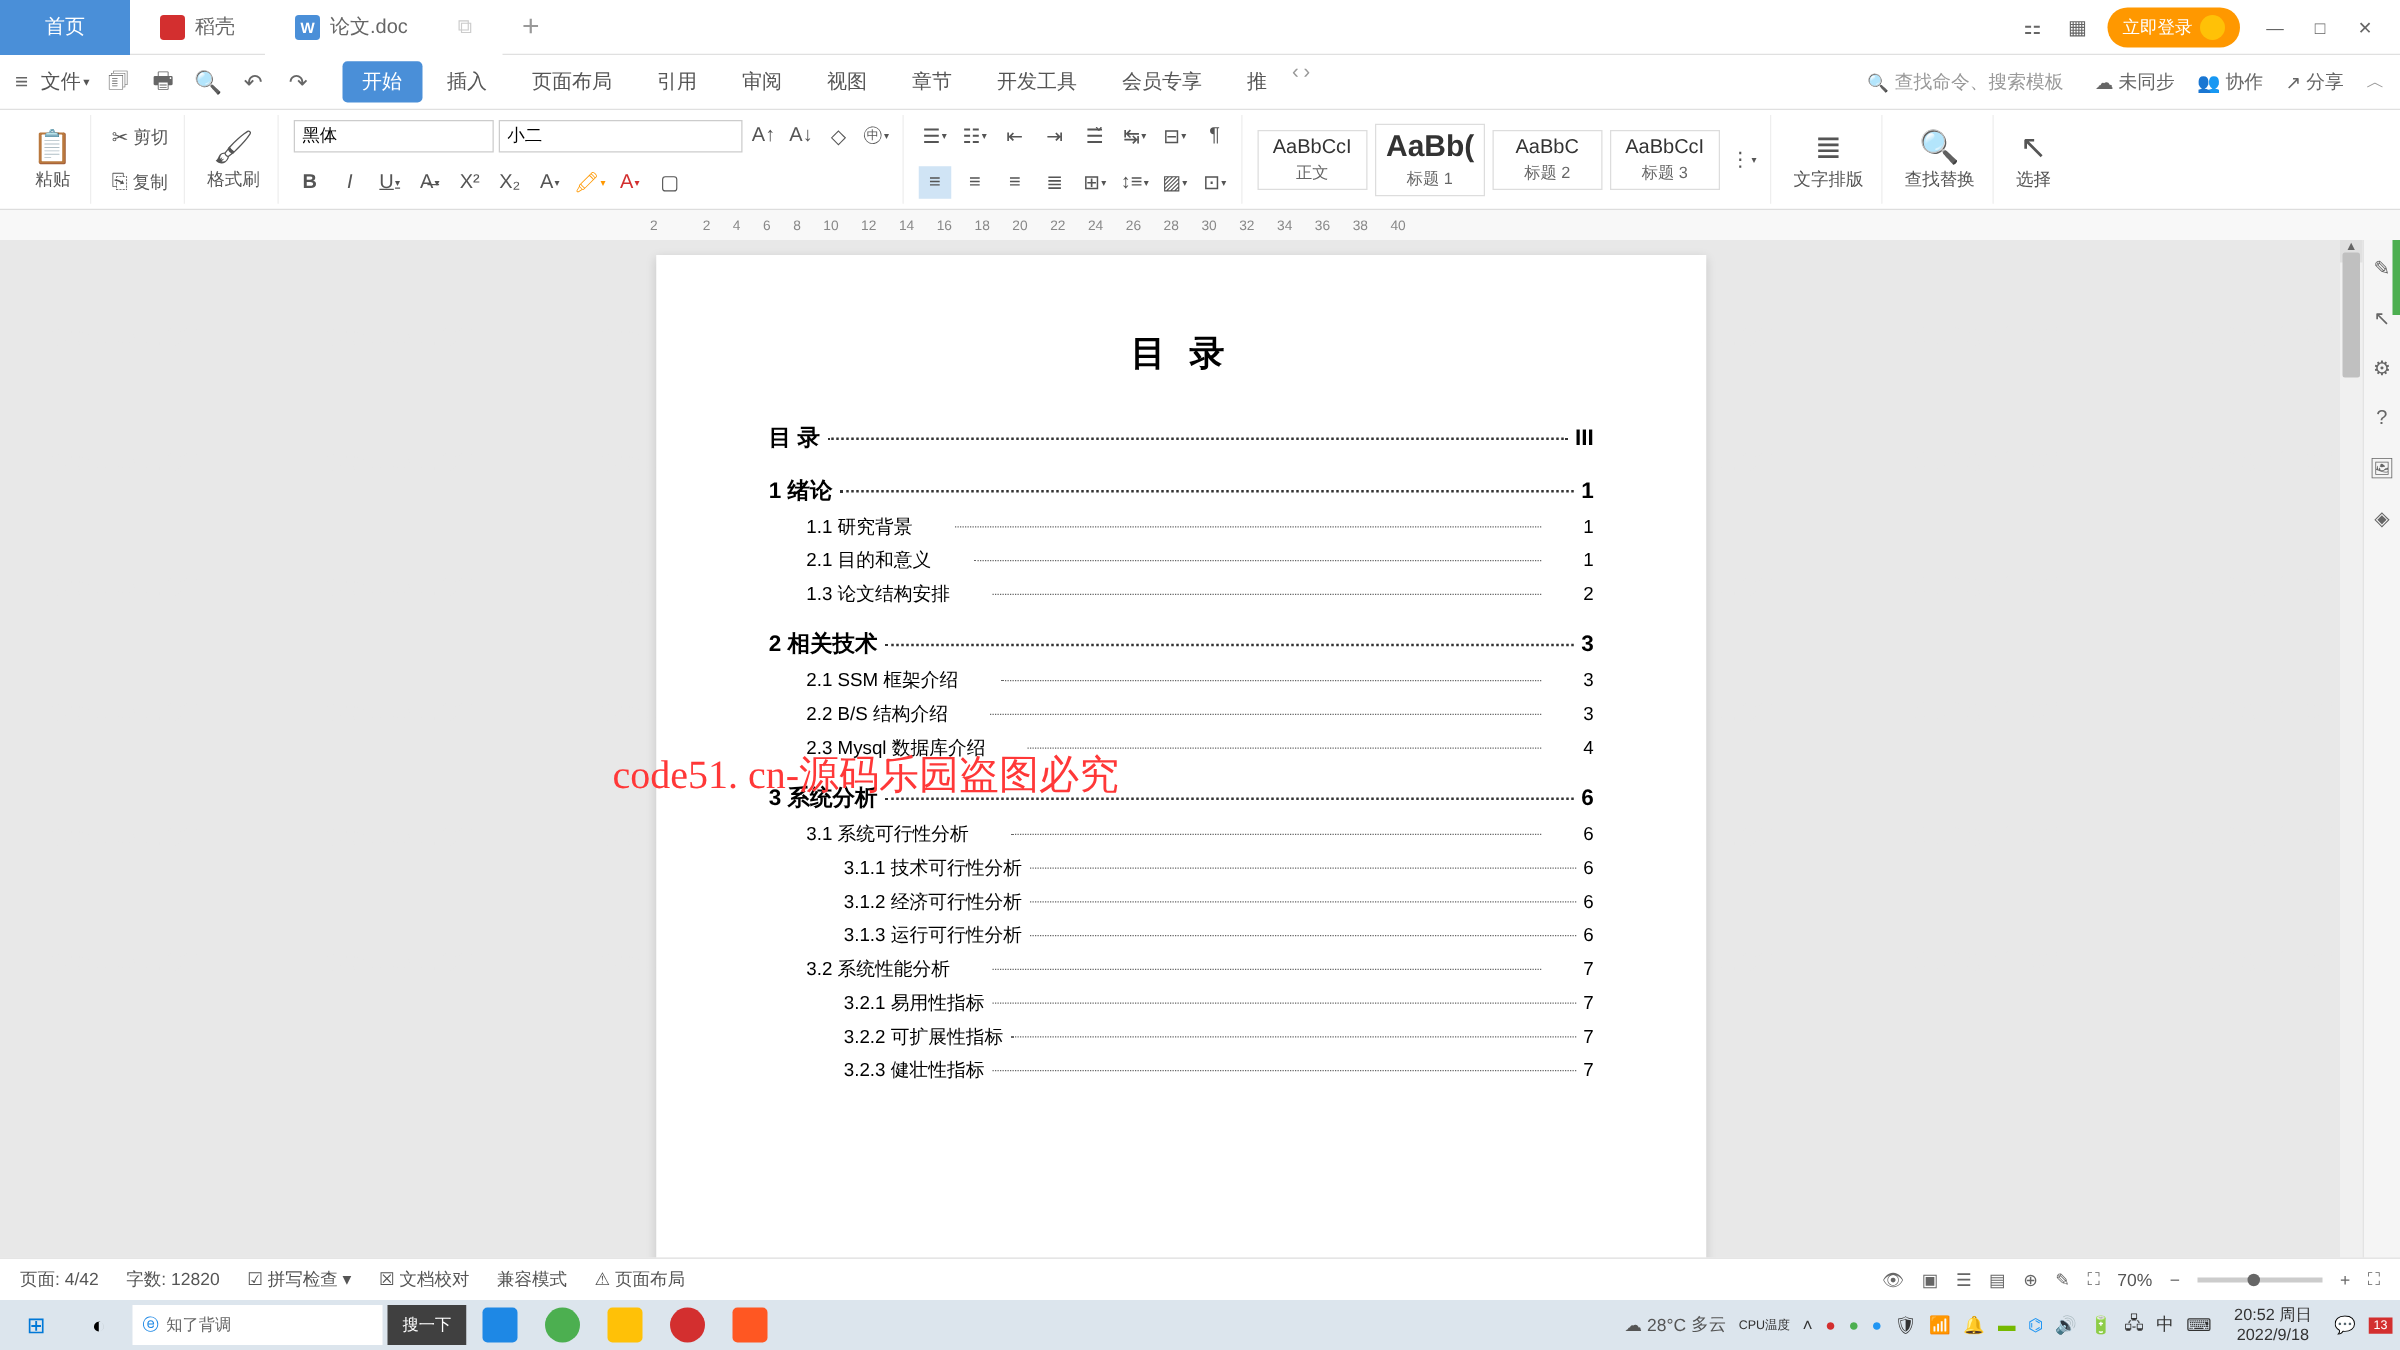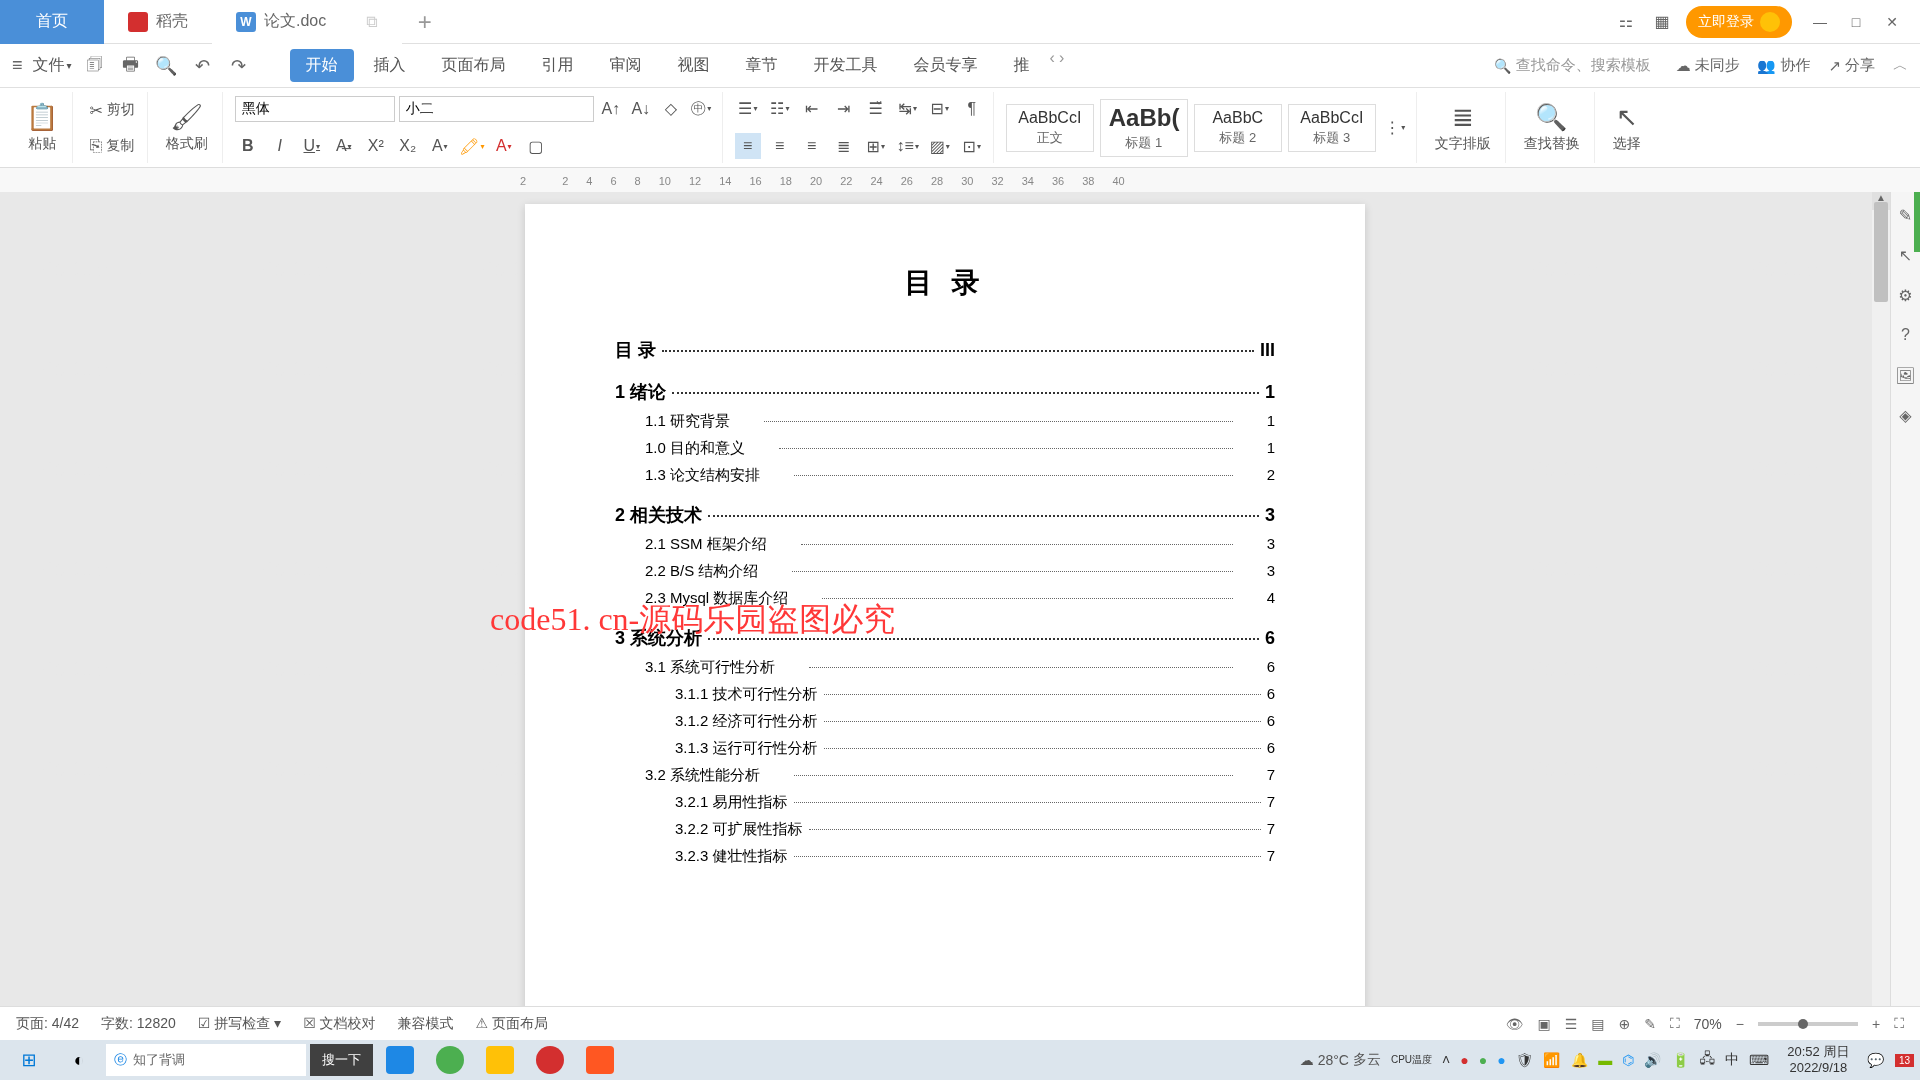--- a/index.html
+++ b/index.html
@@ -22,21 +22,21 @@
 .win-ctrl { display: flex; gap: 4px; }
 .win-ctrl span { width: 32px; height: 32px; display: flex; align-items: center; justify-content: center; color: #666; cursor: pointer; font-size: 14px; }
 
 
 .menubar { height: 44px; background: #fff; display: flex; align-items: center; padding: 0 12px; gap: 2px; border-bottom: 1px solid #e0e0e0; }
 .menu-left { display: flex; align-items: center; gap: 10px; }
 .hamburger { font-size: 18px; color: #666; cursor: pointer; }
 .file-menu { font-size: 16px; color: #555; display: flex; align-items: center; cursor: pointer; }
 .file-menu::after { content: "▾"; font-size: 10px; margin-left: 2px; }
 .qat-icon { width: 26px; height: 26px; display: flex; align-items: center; justify-content: center; color: #666; cursor: pointer; font-size: 18px; }
-.menu-tabs { display: flex; margin-left: 36px; gap: 4px; }
+.menu-tabs { display: flex; margin-left: 20px; gap: 4px; }
 .mtab { padding: 6px 16px; font-size: 16px; color: #555; cursor: pointer; border-radius: 4px; }
 .mtab.active { background: #4a8fd8; color: #fff; }
 .menu-right { margin-left: auto; display: flex; align-items: center; gap: 18px; font-size: 15px; color: #666; }
 .search-cmd { display: flex; align-items: center; gap: 4px; color: #999; border: 1px solid transparent; padding: 2px 6px; }
 .search-cmd::before { content: "🔍"; font-size: 14px; }
 .menu-link { display: flex; align-items: center; gap: 4px; cursor: pointer; }
 .chev { color: #999; cursor: pointer; }
 
 
 .ribbon { height: 80px; background: #fff; display: flex; align-items: center; padding: 4px 12px; border-bottom: 1px solid #ddd; gap: 4px; }
@@ -370,21 +370,21 @@
           <span class="toc-label">1 绪论</span>
           <span class="toc-dots"></span>
           <span class="toc-page">1</span>
         </div>
         <div class="toc-row l2">
           <span class="toc-label">1.1 研究背景</span>
           <span class="toc-dots"></span>
           <span class="toc-page">1</span>
         </div>
         <div class="toc-row l2">
-          <span class="toc-label">1.0 目的和意义</span>
+          <span class="toc-label">2.1 目的和意义</span>
           <span class="toc-dots"></span>
           <span class="toc-page">1</span>
         </div>
         <div class="toc-row l2">
           <span class="toc-label">1.3 论文结构安排</span>
           <span class="toc-dots"></span>
           <span class="toc-page">2</span>
         </div>
         <div class="toc-row l1">
           <span class="toc-label">2 相关技术</span>

